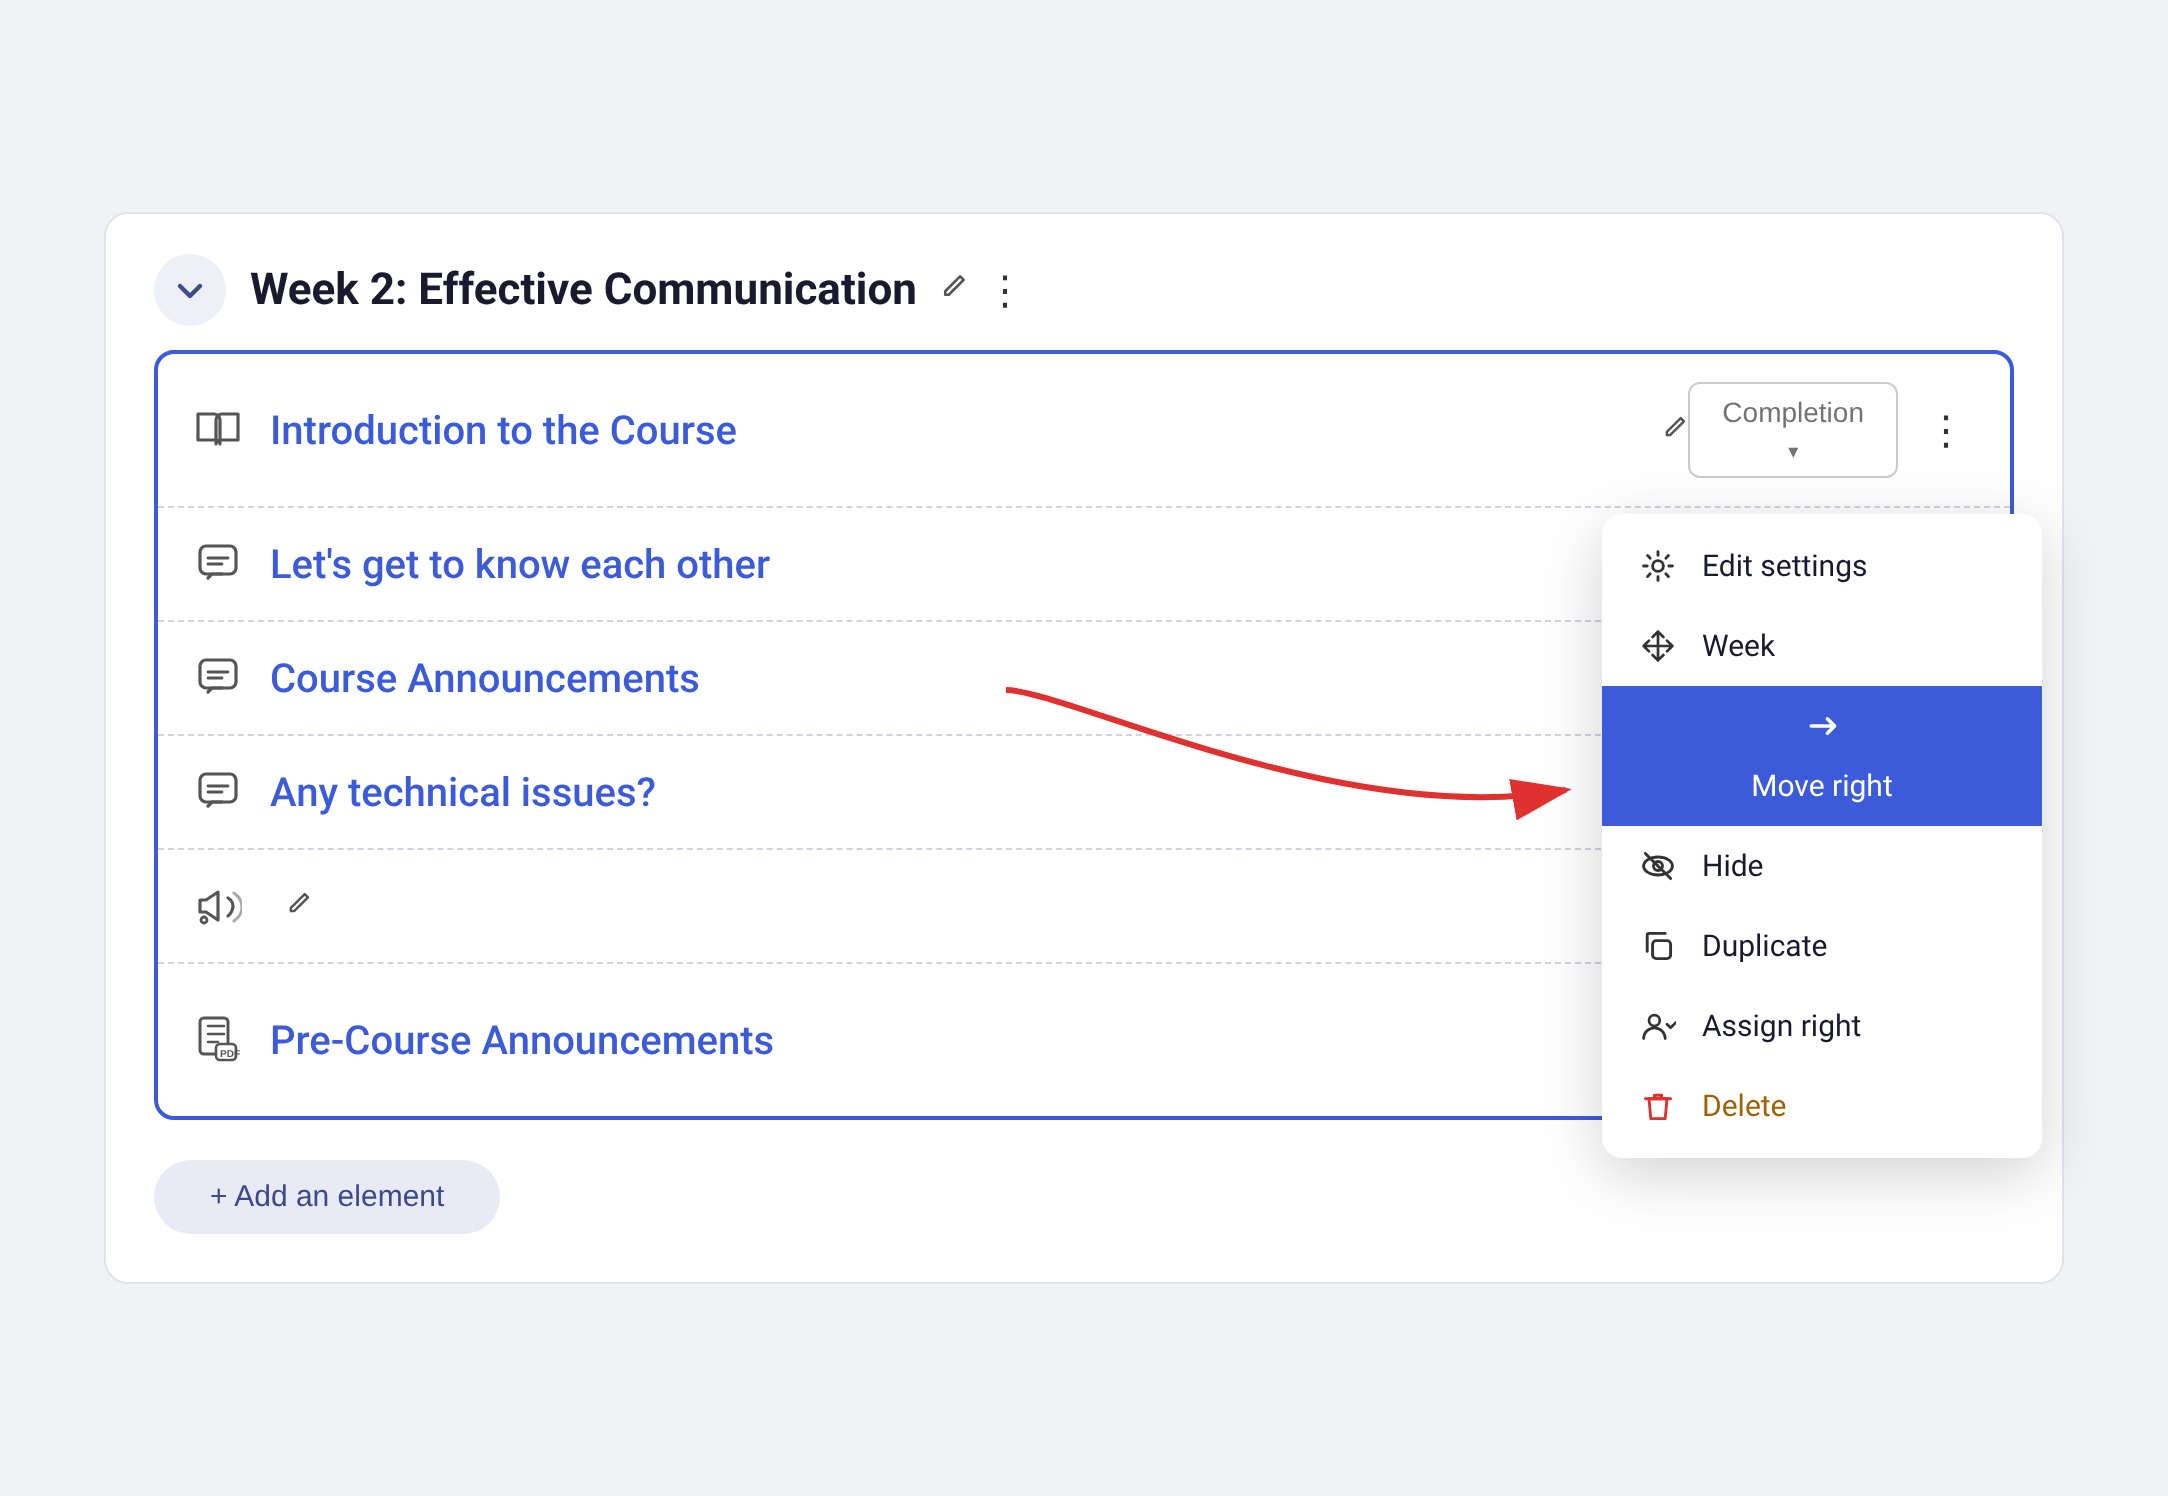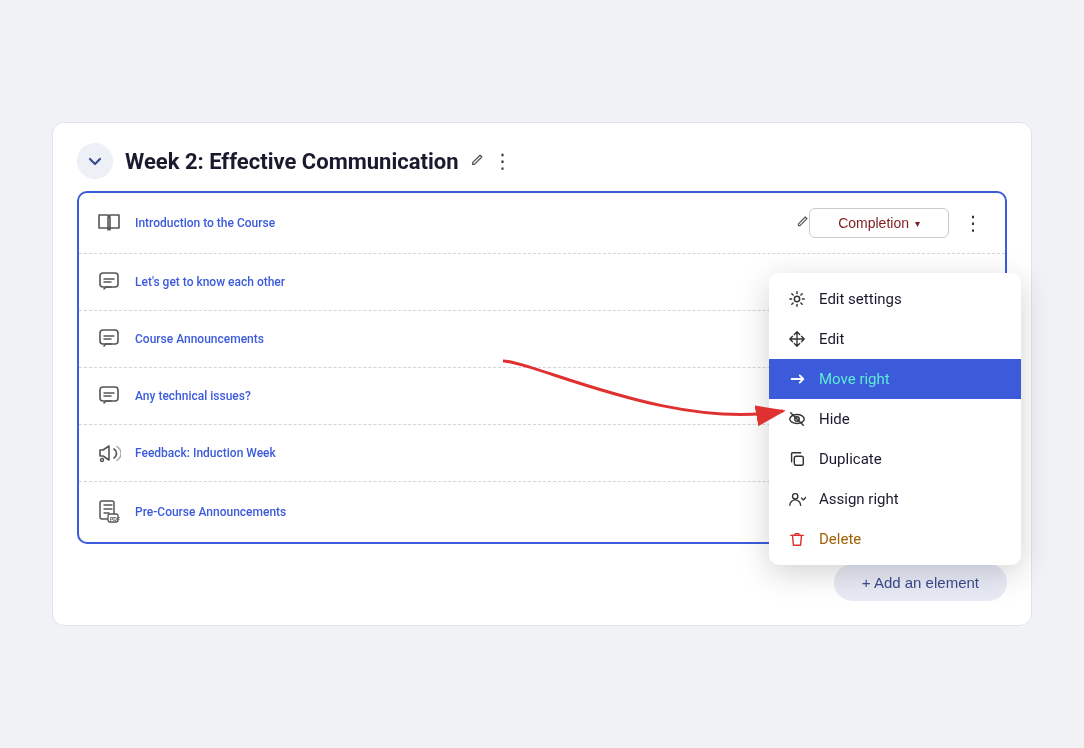--- a/index.html
+++ b/index.html
@@ -89,21 +89,21 @@
       height: 28px;
       margin-right: 12px;
       display: flex;
       align-items: center;
       justify-content: center;
       color: #555;
       flex-shrink: 0;
     }
 
     .item-label {
-      font-size: 12px;
+      font-size: 20px;
       color: #3b5bdb;
       font-weight: 500;
       flex: 1;
     }
 
     .item-edit-icon {
       color: #555;
       margin-left: 8px;
       font-size: 13px;
       cursor: pointer;
@@ -115,26 +115,27 @@
       gap: 8px;
       margin-left: auto;
     }
 
     .completion-btn {
       display: flex;
       align-items: center;
       gap: 6px;
       border: 1px solid #ccc;
       border-radius: 6px;
-      padding: 6px 28px;
+      padding: 6px 16px;
       background: #fff;
       font-size: 14px;
-      color: #7f1d1d;
+      color: #737373;
       cursor: pointer;
       font-weight: 500;
+      flex-direction: column;
     }
     .completion-btn .chevron {
       font-size: 10px;
     }
 
     .dots-btn {
       background: none;
       border: none;
       cursor: pointer;
       font-size: 20px;
@@ -144,39 +145,40 @@
     }
 
     
     .dropdown-menu {
       position: absolute;
       top: 150px;
       right: 10px;
       background: #fff;
       border-radius: 10px;
       box-shadow: 0 8px 32px rgba(0,0,0,0.18);
-      width: 252px;
+      width: 220px;
       z-index: 100;
       overflow: hidden;
       padding: 6px 0;
     }
 
     .menu-item {
       display: flex;
       align-items: center;
       gap: 12px;
       padding: 11px 18px;
       cursor: pointer;
       font-size: 15px;
       color: #1a1a2e;
       position: relative;
     }
     .menu-item.active {
       background: #3b5bdb;
-      color: #5eead4;
+      color: #ffffff;
+      flex-direction: column;
     }
     .menu-item.active .menu-icon {
       color: #fff;
     }
     .menu-item.delete-item {
       color: #a16207;
     }
     .menu-item.delete-item .menu-icon {
       color: #e03131;
     }
@@ -195,21 +197,21 @@
       position: absolute;
       top: 228px;
       left: 420px;
       z-index: 200;
       pointer-events: none;
     }
 
     
     .add-element-row {
       display: flex;
-      justify-content: flex-end;
+      justify-content: flex-start;
       margin-top: 20px;
     }
     .add-element-btn {
       background: #e8eaf6;
       border: none;
       border-radius: 20px;
       padding: 10px 28px;
       font-size: 15px;
       color: #3b4a8c;
       font-weight: 500;
@@ -312,21 +314,20 @@
 
     <div class="item-row">
       <div class="item-icon">
         <svg width="24" height="22" viewBox="0 0 24 22" fill="none">
           <path d="M3 8v6h3l6 4V4L6 8H3z" stroke="#555" stroke-width="1.6" stroke-linejoin="round"></path>
           <path d="M17 7c1.5 1 2.5 2.5 2.5 4S18.5 15 17 16" stroke="#555" stroke-width="1.6" stroke-linecap="round"></path>
           <path d="M20 4.5c2.5 1.8 4 4.2 4 7s-1.5 5.2-4 7" stroke="#555" stroke-width="1.5" stroke-linecap="round" opacity="0.5"></path>
           <circle cx="5" cy="18" r="1.5" stroke="#555" stroke-width="1.4"></circle>
         </svg>
       </div>
-      <span class="item-label">Feedback: Induction Week</span>
       <span class="item-edit-icon">
         <svg width="13" height="13" viewBox="0 0 16 16" fill="none">
           <path d="M11.5 2.5l2 2L5 13H3v-2L11.5 2.5z" stroke="#555" stroke-width="1.5" stroke-linejoin="round"></path>
         </svg>
       </span>
     </div>
 
     <div class="item-row">
       <div class="item-icon">
         <svg width="22" height="24" viewBox="0 0 22 24" fill="none">
@@ -364,21 +365,21 @@
       </span>
       <span>Edit settings</span>
     </div>
 
     <div class="menu-item">
       <span class="menu-icon">
         <svg width="18" height="18" viewBox="0 0 20 20" fill="none">
           <path d="M10 2v16M2 10h16M10 2l-3 3M10 2l3 3M10 18l-3-3M10 18l3-3M2 10l3-3M2 10l3 3M18 10l-3-3M18 10l-3 3" stroke="#333" stroke-width="1.5" stroke-linecap="round" stroke-linejoin="round"></path>
         </svg>
       </span>
-      <span>Edit</span>
+      <span>Week</span>
     </div>
 
     <div class="menu-item active">
       <span class="menu-icon">
         <svg width="18" height="18" viewBox="0 0 20 20" fill="none">
           <path d="M4 10h12M13 6l4 4-4 4" stroke="white" stroke-width="2" stroke-linecap="round" stroke-linejoin="round"></path>
         </svg>
       </span>
       <span>Move right</span>
     </div>

